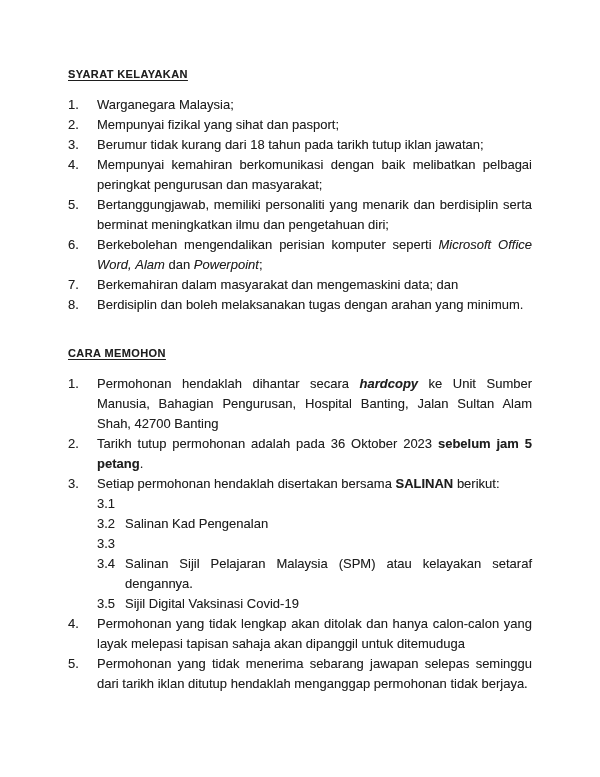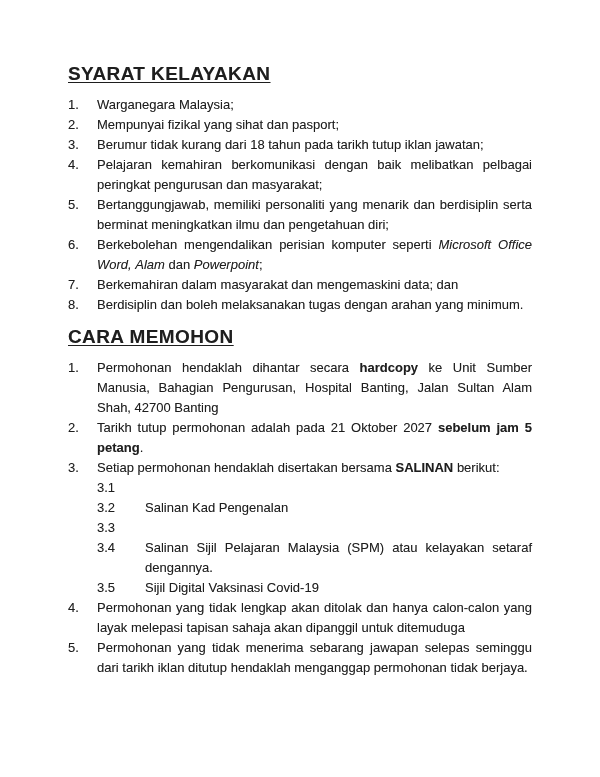--- a/index.html
+++ b/index.html
@@ -12,44 +12,44 @@
     font-size: 13px;
     color: #1e1e1e;
   }
   .page {
     width: 600px;
     height: 777px;
     background: #ffffff;
     padding: 66px 68px 0 68px;
     text-shadow: 0 0 0.5px rgba(30,30,30,0.35); 
   }
-  section + section { margin-top: 14px; }
+  section + section { margin-top: 30px; }
   h2.sec-heading {
-    font-size: 19px;
+    font-size: 11px;
     font-weight: 700;
     letter-spacing: 0.4px;
     text-decoration: underline;
     text-underline-offset: 2px;
     line-height: 16px;
     margin: 0 0 13px 0;
   }
   .list { width: 100%; }
   .row { display: flex; line-height: 20px; }
   .num { flex: 0 0 29px; }
-  .row.indent { padding-left: 29px; gap: 20px; }
+  .row.indent { padding-left: 29px; }
   .row.indent .num { flex: 0 0 28px; }
   .txt {
     flex: 1;
     text-align: justify;
     text-justify: inter-word;
   }
   .seg-n  { font-style: normal;  font-weight: 400; }
   .seg-i  { font-style: italic;  font-weight: 400; }
   .seg-b  { font-style: normal;  font-weight: 700; }
-  .seg-bi {  font-weight: 700; }
+  .seg-bi { font-style: italic;  font-weight: 700; }
 </style>
 </head>
 <body>
 
 <div class="page">
 
   <section>
     <h2 class="sec-heading">SYARAT KELAYAKAN</h2>
     <div class="list">
         <div class="row">
@@ -59,21 +59,21 @@
         <div class="row">
           <span class="num">2.</span>
           <span class="txt"><span class="seg-n">Mempunyai fizikal yang sihat dan pasport;</span></span>
         </div>
         <div class="row">
           <span class="num">3.</span>
           <span class="txt"><span class="seg-n">Berumur tidak kurang dari 18 tahun pada tarikh tutup iklan jawatan;</span></span>
         </div>
         <div class="row">
           <span class="num">4.</span>
-          <span class="txt"><span class="seg-n">Pelajaran kemahiran berkomunikasi dengan baik melibatkan pelbagai peringkat pengurusan dan masyarakat;</span></span>
+          <span class="txt"><span class="seg-n">Mempunyai kemahiran berkomunikasi dengan baik melibatkan pelbagai peringkat pengurusan dan masyarakat;</span></span>
         </div>
         <div class="row">
           <span class="num">5.</span>
           <span class="txt"><span class="seg-n">Bertanggungjawab, memiliki personaliti yang menarik dan berdisiplin serta berminat meningkatkan ilmu dan pengetahuan diri;</span></span>
         </div>
         <div class="row">
           <span class="num">6.</span>
           <span class="txt"><span class="seg-n">Berkebolehan mengendalikan perisian komputer seperti </span><span class="seg-i">Microsoft Office Word,</span><span class="seg-n"> </span><span class="seg-i">Alam</span><span class="seg-n"> dan </span><span class="seg-i">Powerpoint</span><span class="seg-n">;</span></span>
         </div>
         <div class="row">
@@ -89,21 +89,21 @@
 
   <section>
     <h2 class="sec-heading">CARA MEMOHON</h2>
     <div class="list">
         <div class="row">
           <span class="num">1.</span>
           <span class="txt"><span class="seg-n">Permohonan hendaklah dihantar secara </span><span class="seg-bi">hardcopy</span><span class="seg-n"> ke Unit Sumber Manusia, Bahagian Pengurusan, Hospital Banting, Jalan Sultan Alam Shah, 42700 Banting</span></span>
         </div>
         <div class="row">
           <span class="num">2.</span>
-          <span class="txt"><span class="seg-n">Tarikh tutup permohonan adalah pada 21 Oktober 2027 </span><span class="seg-b">sebelum jam 5 petang</span><span class="seg-n">.</span></span>
+          <span class="txt"><span class="seg-n">Tarikh tutup permohonan adalah pada 36 Oktober 2023 </span><span class="seg-b">sebelum jam 5 petang</span><span class="seg-n">.</span></span>
         </div>
         <div class="row">
           <span class="num">3.</span>
           <span class="txt"><span class="seg-n">Setiap permohonan hendaklah disertakan bersama </span><span class="seg-b">SALINAN</span><span class="seg-n"> berikut:</span></span>
         </div>
         <div class="row indent">
           <span class="num">3.1</span>
         </div>
         <div class="row indent">
           <span class="num">3.2</span>

